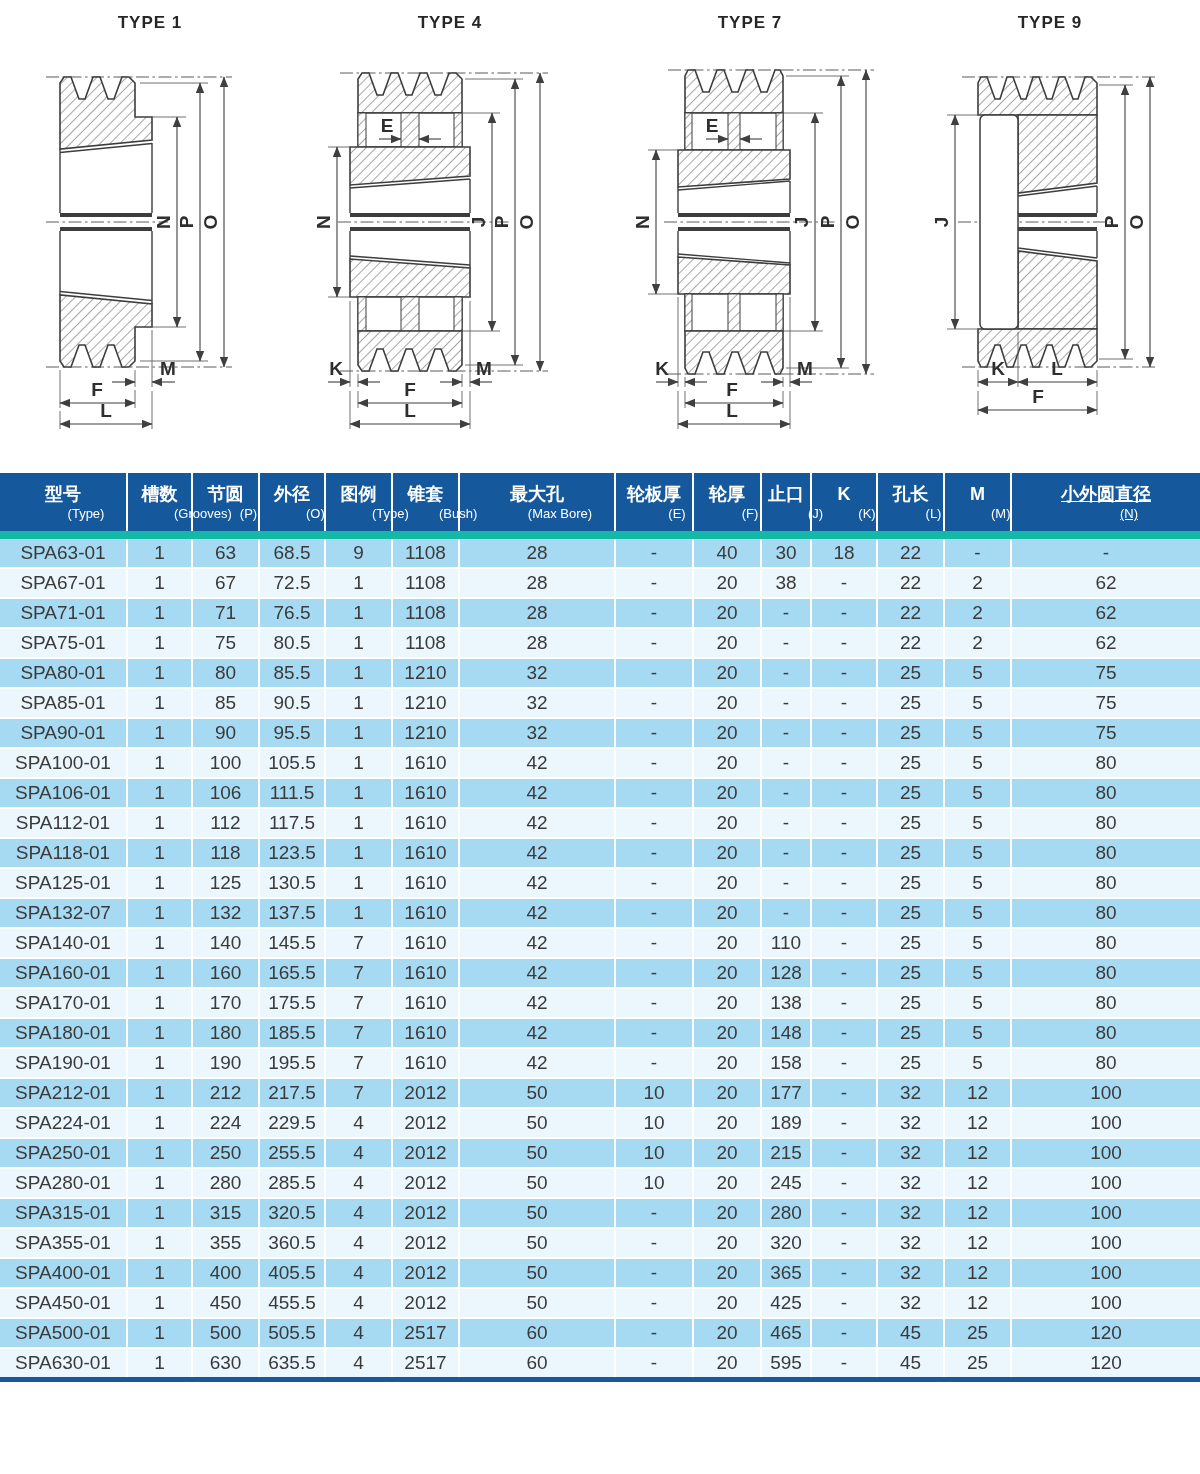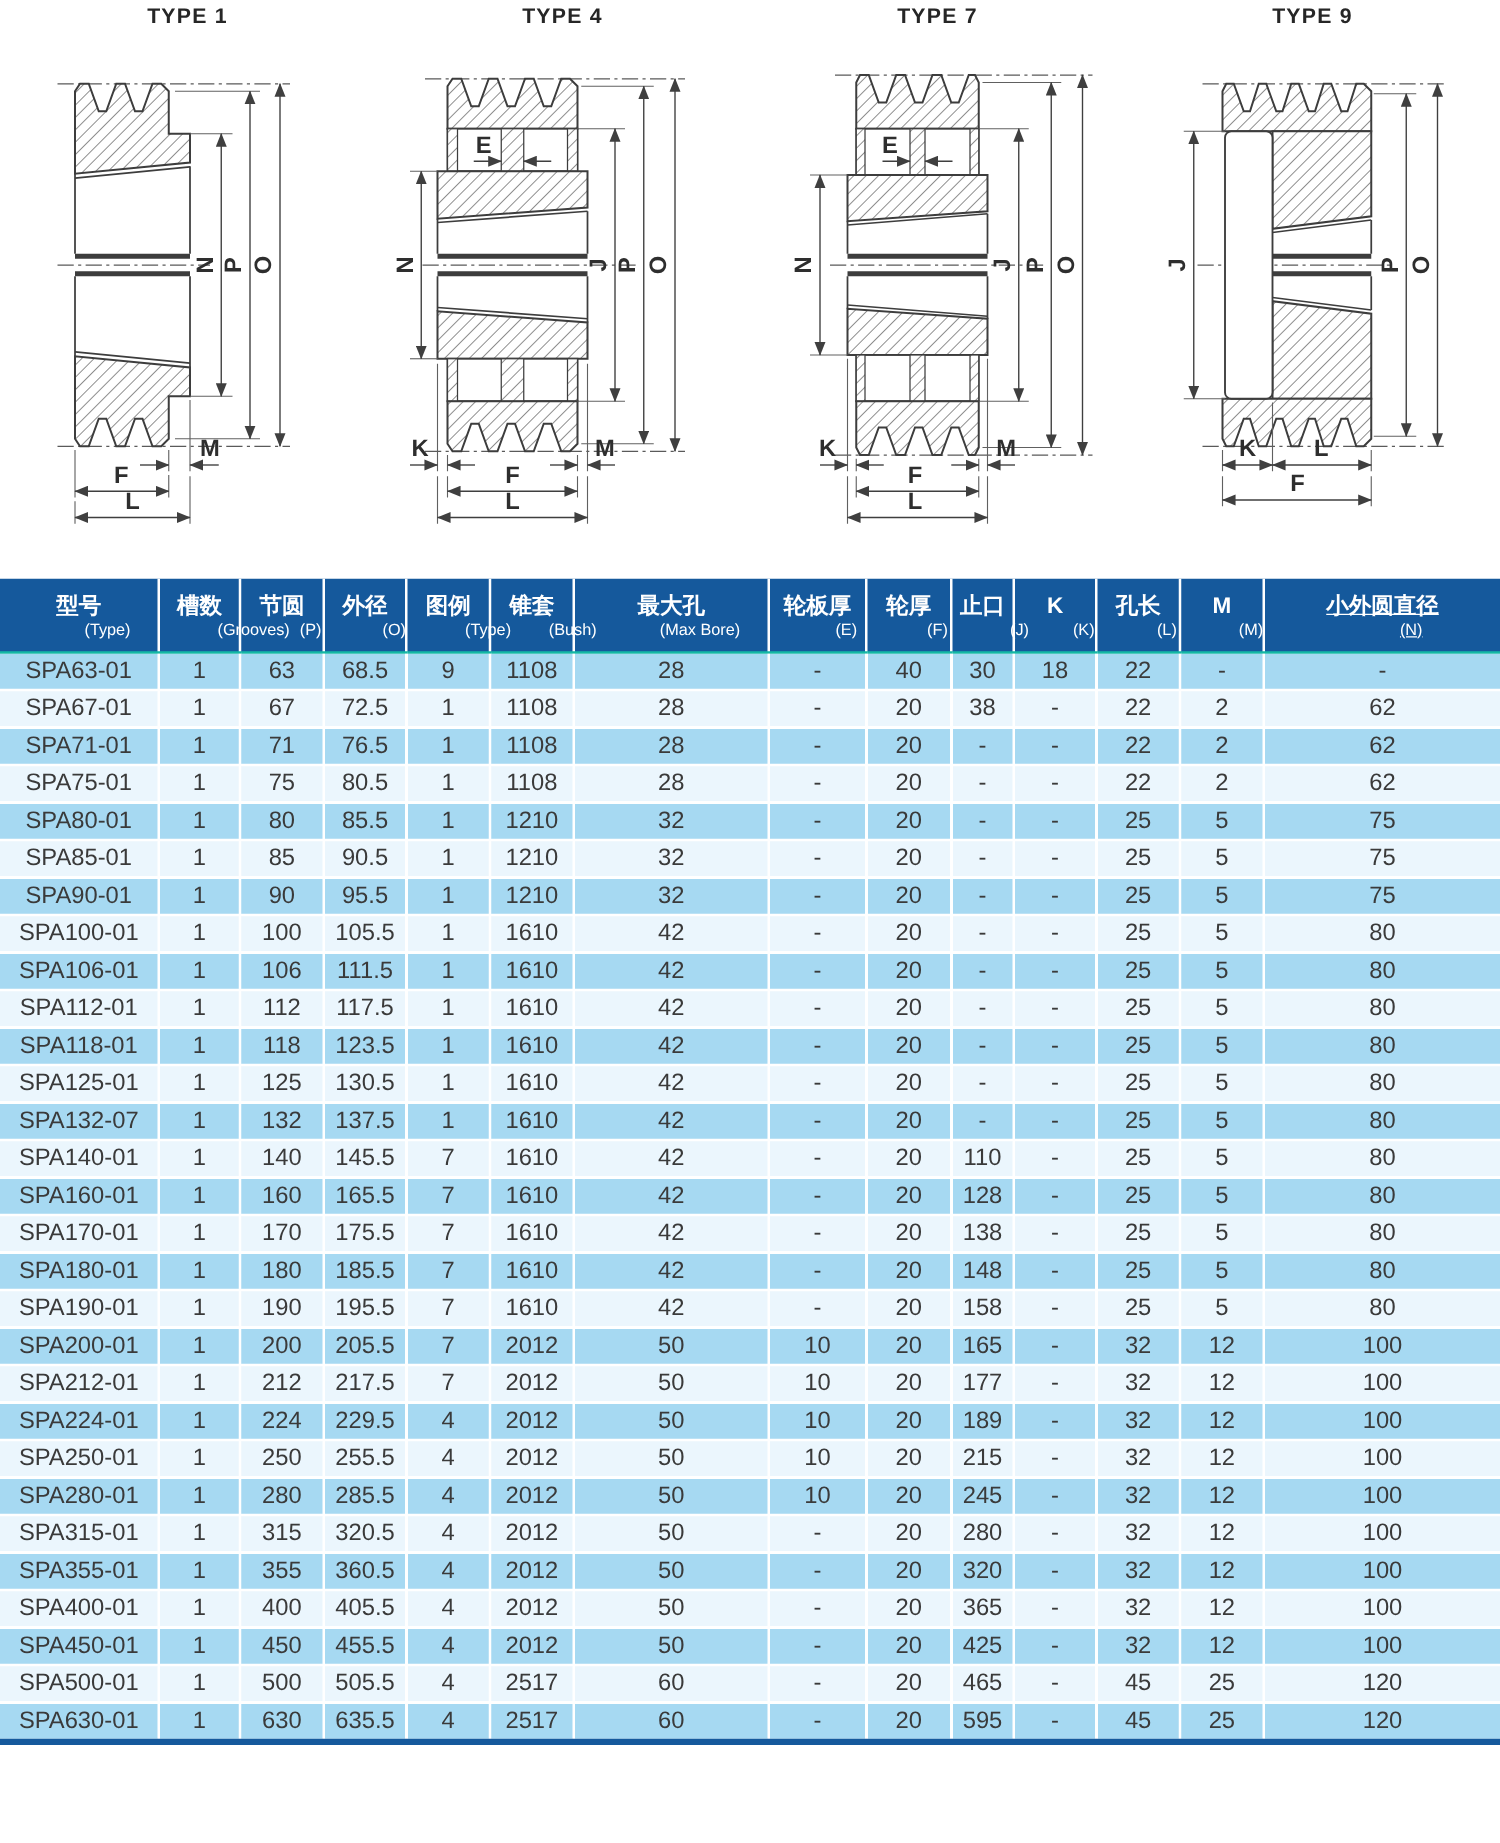--- a/index.html
+++ b/index.html
@@ -1,39 +1,39 @@
 <!DOCTYPE html>
 <html><head>
 <meta charset="utf-8">
 <style>
   html,body { margin:0; padding:0; background:#ffffff; }
   body { width:1200px; font-family:"Liberation Sans", sans-serif; }
 
   
-  .diagrams { display:flex; padding-top:1px; }
+  .diagrams { display:flex; padding-top:11px; }
   .diag { width:300px; }
   .diag-title { text-align:center; font-size:17px; font-weight:bold;
                 color:#262626; letter-spacing:1px; height:24px; line-height:24px; }
   svg.draw { display:block; }
 
   .ol   { fill:url(#hatch); stroke:#3d3d3d; stroke-width:1.6; }
   .hp   { fill:url(#hatch); stroke:#3d3d3d; stroke-width:1; }
   .wht  { fill:#ffffff; stroke:#3d3d3d; stroke-width:1.5; }
   .ln   { stroke:#3d3d3d; stroke-width:1.4; fill:none; }
   .dimln{ stroke:#3f3f3f; stroke-width:1.1; fill:none; }
   .ext  { stroke:#606060; stroke-width:0.9; fill:none; }
   .cl   { stroke:#5a5a5a; stroke-width:1; stroke-dasharray:13 3.5 2.5 3.5; fill:none; }
   .bore { fill:#3d3d3d; stroke:none; }
   .dim  { font-family:"Liberation Sans",sans-serif; font-size:19px; font-weight:600;
           fill:#2e2e2e; text-anchor:middle; }
 
   
   table.spec { border-collapse:collapse; width:1200px; table-layout:fixed; margin-top:8px; }
   .spec thead th { background:#15599c; color:#fff; height:58px; vertical-align:middle;
-                   padding:0; border-right:2px solid #ffffff; border-bottom:2px solid #14b8a6; }
+                   padding:0; border-right:2px solid #ffffff; border-bottom:8px solid #14b8a6; }
   .spec thead th:last-child { border-right:none;text-decoration:underline; }
   .spec th .zh { font-size:18px; font-weight:700; line-height:1.3; }
   .spec th .en { font-size:13px; font-weight:400; line-height:1.2;margin-left:46px; }
   .spec td { text-align:center; height:28px; font-size:19px; color:#3a3a3a; padding:0;
              border-right:2px solid #ffffff; border-bottom:2px solid #ffffff;
              white-space:nowrap; overflow:hidden; }
   .spec td:last-child { border-right:none; }
   .spec tbody tr:nth-child(odd)  td { background:#a6d9f2; }
   .spec tbody tr:nth-child(even) td { background:#ebf6fd; }
   .spec tbody tr:last-child td { border-bottom:none; }
@@ -658,36 +658,20 @@
         <td>42</td>
         <td>-</td>
         <td>20</td>
         <td>158</td>
         <td>-</td>
         <td>25</td>
         <td>5</td>
         <td>80</td>
       </tr>
       <tr>
-        <td>SPA200-01</td>
-        <td>1</td>
-        <td>200</td>
-        <td>205.5</td>
-        <td>7</td>
-        <td>2012</td>
-        <td>50</td>
-        <td>10</td>
-        <td>20</td>
-        <td>165</td>
-        <td>-</td>
-        <td>32</td>
-        <td>12</td>
-        <td>100</td>
-      </tr>
-      <tr>
         <td>SPA212-01</td>
         <td>1</td>
         <td>212</td>
         <td>217.5</td>
         <td>7</td>
         <td>2012</td>
         <td>50</td>
         <td>10</td>
         <td>20</td>
         <td>177</td>

